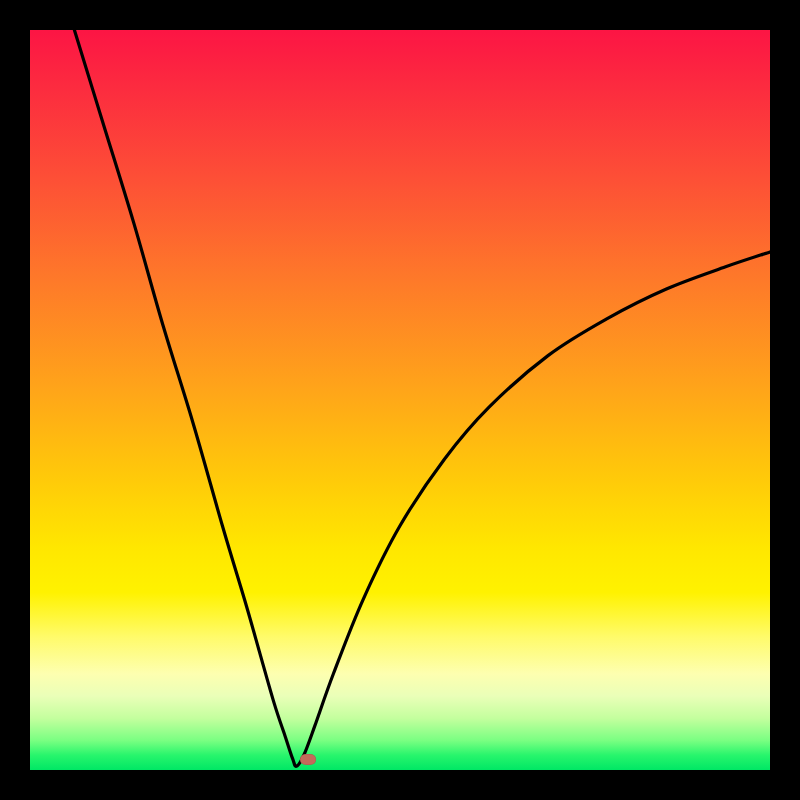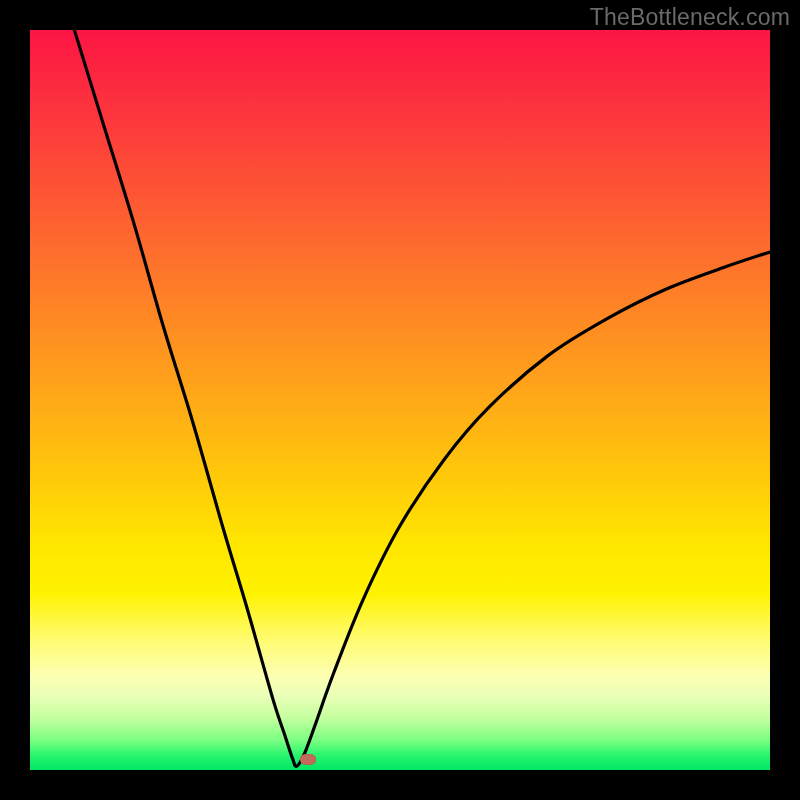--- a/index.html
+++ b/index.html
@@ -78,14 +78,13 @@
 <div class="frame">
   <div class="plot">
 
     <svg class="curve" viewBox="0 0 740 740" preserveAspectRatio="none">
       <path d="M 44.4 0.0 C 49.3 16.0, 64.1 64.1, 74.0 96.2 C 83.9 128.3, 93.7 159.1, 103.6 192.4 C 113.5 225.7, 123.3 262.7, 133.2 296.0 C 143.1 329.3, 152.9 358.9, 162.8 392.2 C 172.7 425.5, 183.8 466.2, 192.4 495.8 C 201.0 525.4, 208.4 548.8, 214.6 569.8 C 220.8 590.8, 224.5 604.3, 229.4 621.6 C 234.3 638.9, 239.9 659.2, 244.2 673.4 C 248.5 687.6, 252.2 697.5, 255.3 706.7 C 258.4 716.0, 260.8 724.0, 262.7 728.9 C 264.6 733.8, 264.5 736.9, 266.4 736.3 C 268.3 735.7, 270.7 732.0, 273.8 725.2 C 276.9 718.4, 280.0 709.2, 284.9 695.6 C 289.8 682.0, 295.4 664.8, 303.4 643.8 C 311.4 622.8, 321.9 594.5, 333.0 569.8 C 344.1 545.1, 356.4 519.2, 370.0 495.8 C 383.6 472.4, 399.6 448.9, 414.4 429.2 C 429.2 409.5, 441.5 394.7, 458.8 377.4 C 476.1 360.1, 498.3 340.4, 518.0 325.6 C 537.7 310.8, 557.5 299.7, 577.2 288.6 C 596.9 277.5, 616.7 267.6, 636.4 259.0 C 656.1 250.4, 678.3 243.0, 695.6 236.8 C 712.9 230.6, 732.6 224.5, 740.0 222.0" fill="none" stroke="#000000" stroke-width="3.2" stroke-linecap="round" stroke-linejoin="round"></path>
     </svg>
 
     <div class="marker" style="left: 269.5px; top: 723.9px;" background="#c36a5a"></div>
   </div>
 
-  <div class="watermark">TheBottleneck.com</div>
 </div>
 
 </body></html>

